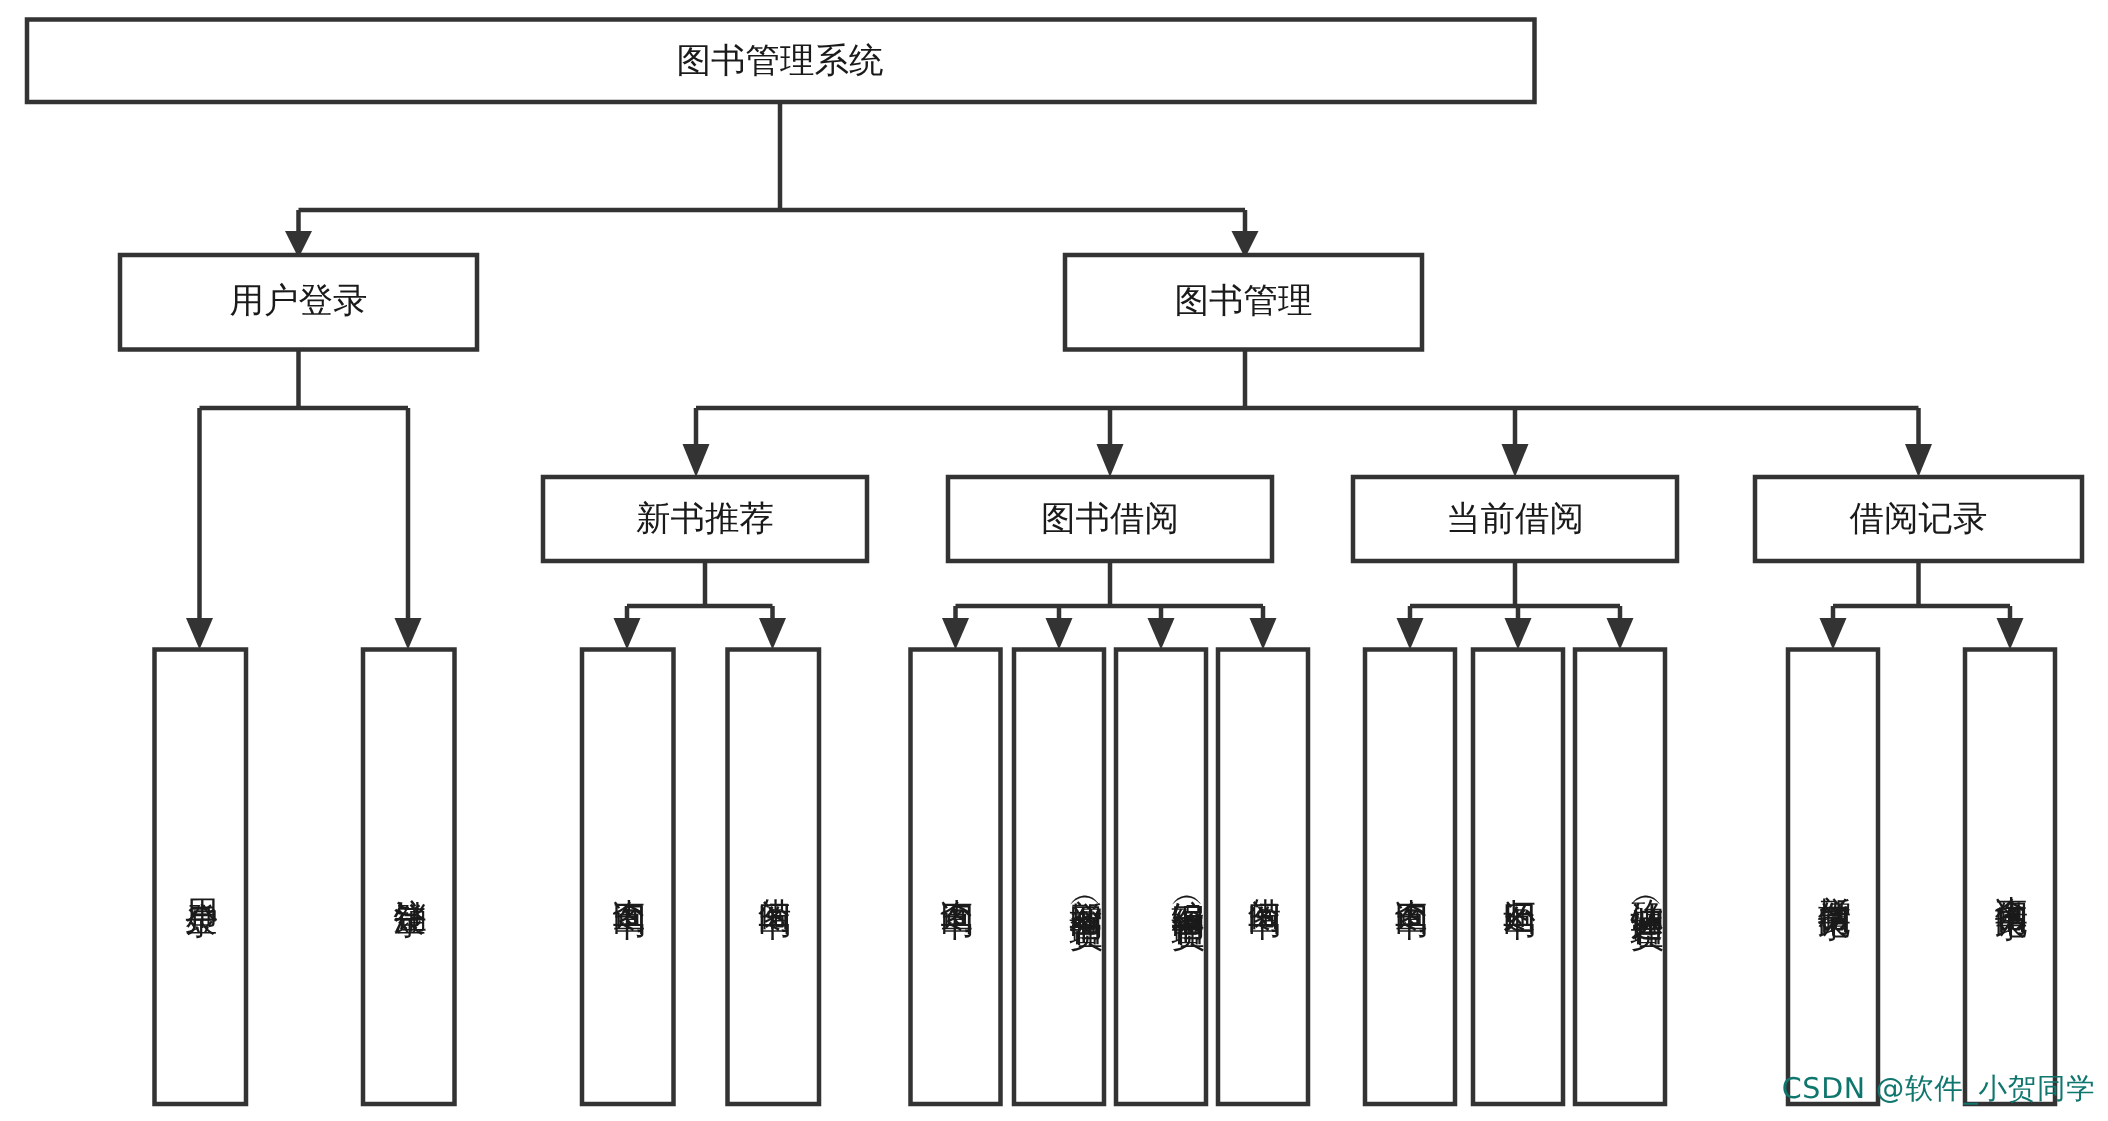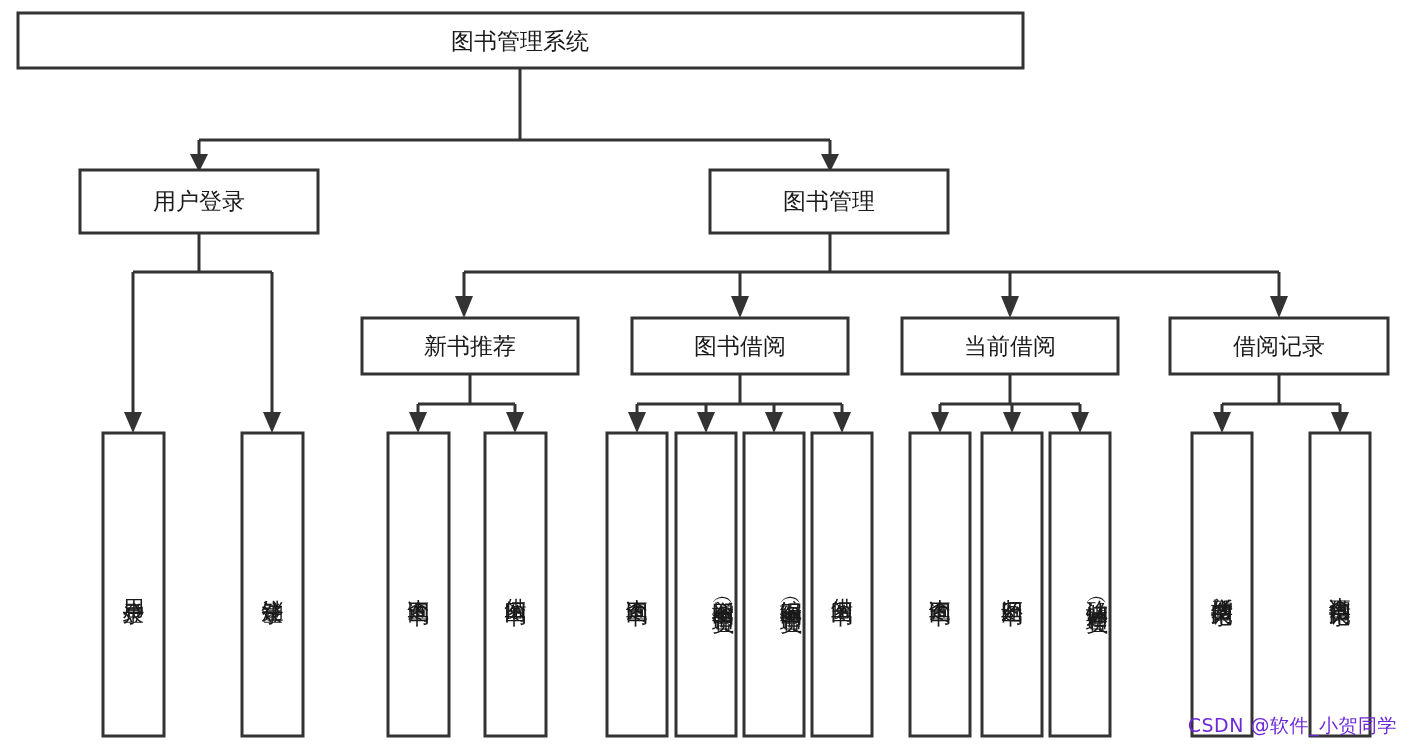--- a/index.html
+++ b/index.html
@@ -57,21 +57,21 @@
     color: #1a1a1a;
     white-space: nowrap;
     pointer-events: none;
   }
   .watermark {
     position: absolute;
     right: 8px;
     bottom: 8px;
     font-family: "DejaVu Sans", "Liberation Sans", sans-serif;
     font-size: 19px;
-    color: #6d28d9;
+    color: #0f766e;
     letter-spacing: 0.5px;
     user-select: none;
   }
 </style>
 </head>
 <body>
 
 <svg id="diagram" viewBox="0 0 1405 747" xmlns="http://www.w3.org/2000/svg">
 
   <g>

